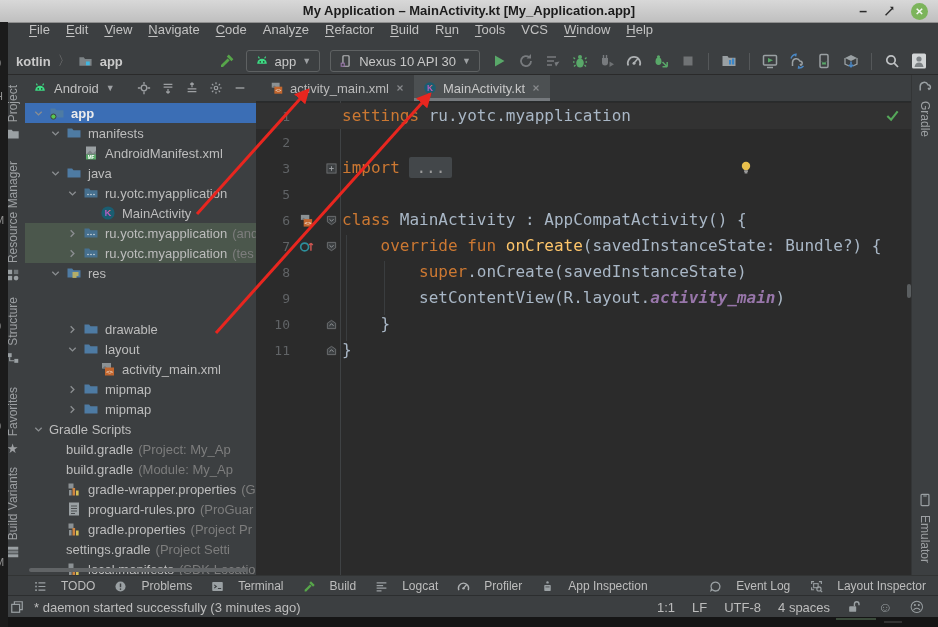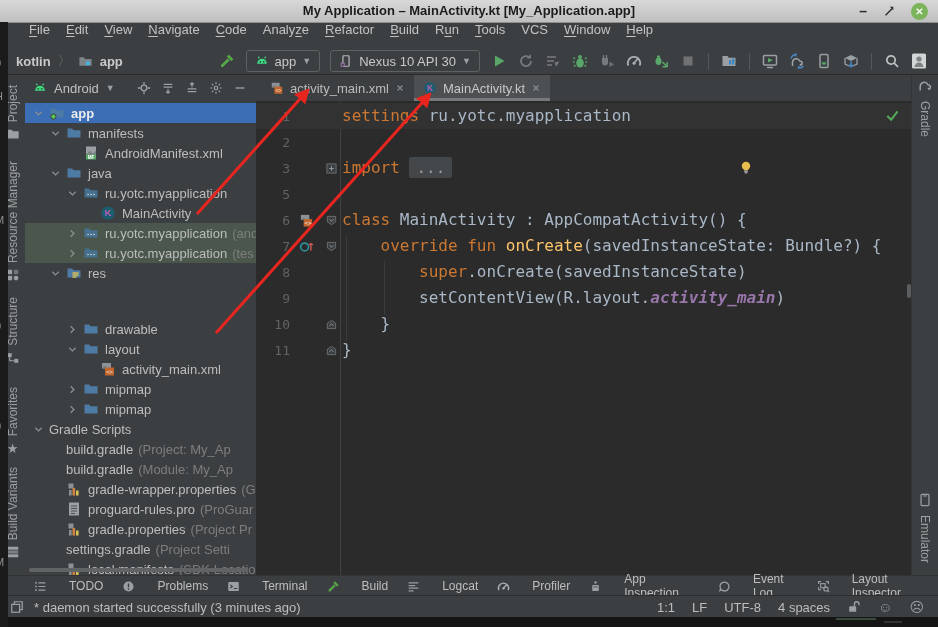--- a/index.html
+++ b/index.html
@@ -83,21 +83,21 @@
   .ctext .fold{background:#43474a;color:#9b9b9b;border-radius:2px;padding:1px 7px;}
   .check{position:absolute;right:12px;top:5px;width:15px;height:15px;}
   .check svg{width:15px;height:15px;display:block;}
   .bulb{position:absolute;left:482px;top:5px;width:16px;height:16px;}
   .bulb svg{width:16px;height:16px;display:block;}
   .iguide{position:absolute;width:1px;background:#3a3d3f;}
   .vthumb{position:absolute;right:1px;width:4px;height:14px;background:#5a5e60;border-radius:2px;top:183px;}
 
   
   .bottombar{position:absolute;left:0;right:0;top:575px;height:20px;background:#3c3f41;border-top:1px solid #323434;display:flex;align-items:center;padding:0 12px 0 34px;font-size:12px;color:#bdbdbd;}
-  .bbtn{display:flex;align-items:center;gap:22px;margin-right:19px;}
+  .bbtn{display:flex;align-items:center;gap:14px;margin-right:19px;}
   .bbtn svg{width:13px;height:13px;display:block;}
   .bb-right{margin-left:auto;display:flex;align-items:flex-end;}
   .bb-right .bbtn{margin-right:0;margin-left:20px;}
   .statusbar{position:absolute;left:0;right:0;top:595px;height:22px;background:#3c3f41;border-top:1px solid #2c2e2f;display:flex;align-items:center;padding:0 14px 0 10px;font-size:13px;color:#bdbdbd;gap:10px;}
   .statusbar .sicon svg{width:14px;height:14px;display:block;}
   .sb-right{margin-left:auto;display:flex;align-items:center;gap:17px;}
   .face{font-size:14px;color:#9aa0a3;line-height:1;}
   .bsliver{position:absolute;left:0;right:0;top:617px;height:10px;background:#151515;}
   .bsliver i{position:absolute;height:2px;background:#3a4a3a;display:block;}
   .lsliver{position:absolute;left:0;top:22px;width:8px;bottom:0;background:#1b1b1b;z-index:30;overflow:hidden;}

